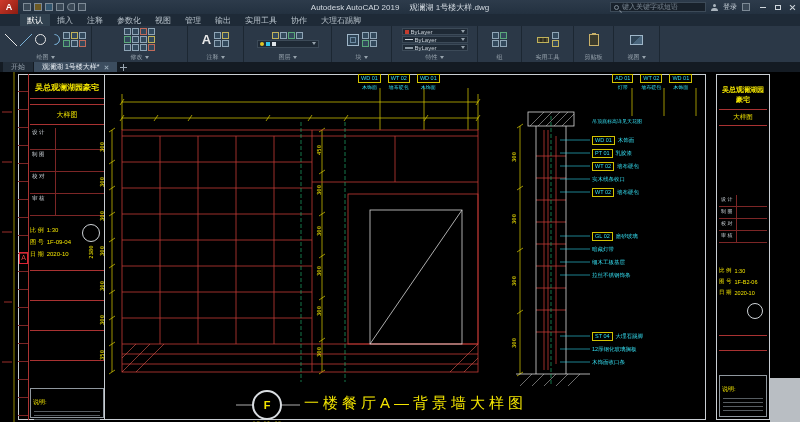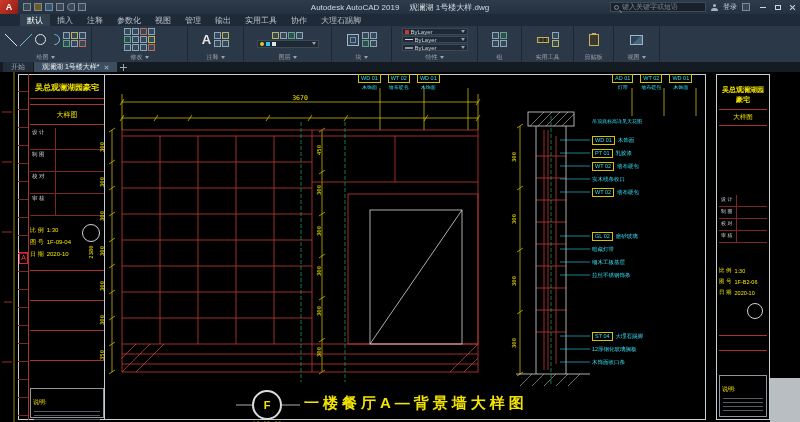--- a/index.html
+++ b/index.html
@@ -113,21 +113,21 @@
   .tagrow{display:flex;gap:7px}
   .tagbox{border:1px solid #d3c300;color:#35dff2;font-size:5.5px;line-height:7px;padding:0 2px;height:9px}
   .taglab{font-size:5px;color:#35dff2}
 
   .callouts{display:flex;flex-direction:column}
   .crow{height:13px;display:flex;align-items:center;gap:3px}
   .cbox{border:1px solid #d3c300;color:#35dff2;font-size:5.5px;line-height:7px;padding:0 2px;height:9px}
   .clab{font-size:5.5px;color:#35dff2}
 
   .dmarker{position:absolute;left:252px;top:318px;width:30px;height:30px;border:2px solid #d9dde1;border-radius:50%;display:flex;align-items:center;justify-content:center;background:#000;color:#f2e400;font-size:11px;font-weight:bold}
-  .dtitle{position:absolute;left:304px;top:322px;font-size:15px;font-weight:bold;letter-spacing:4px;color:#f2e400}
+  .dtitle{position:absolute;left:304px;top:322px;font-size:15px;font-weight:normal;letter-spacing:4px;color:#f2e400}
   .corner{position:absolute;left:770px;top:306px;width:30px;height:44px;background:#b9bec3}
 </style>
 </head>
 <body>
 
 <div class="screen">
 
   <div class="titlebar">
     <div class="logo">A</div>
     <div class="qat">
@@ -471,21 +471,20 @@
       <div class="rl" style="top:196px"></div>
       <div class="rl" style="top:226px"></div>
       <div class="rl" style="top:256px"></div>
       <div class="rl" style="top:286px"></div>
       <div class="notes" style="left:12px;top:314px;width:74px;height:30px">
         <span class="yel" style="font-size:6px">说明:</span>
         <div class="nline"></div><div class="nline"></div><div class="nline"></div>
       </div>
     </div>
 
-    <div class="t dim" style="left:122px;top:22px;width:356px;text-align:center;font-size:6.5px">3670</div>
     <div class="t dimrow dim" style="left:122px;top:37px;width:356px">
         <span></span>
         <span></span>
         <span></span>
         <span></span>
         <span></span>
         <span></span>
         <span></span>
       </div>
     <div class="t dimcol" style="left:96px;top:58px;width:12px;height:242px">

